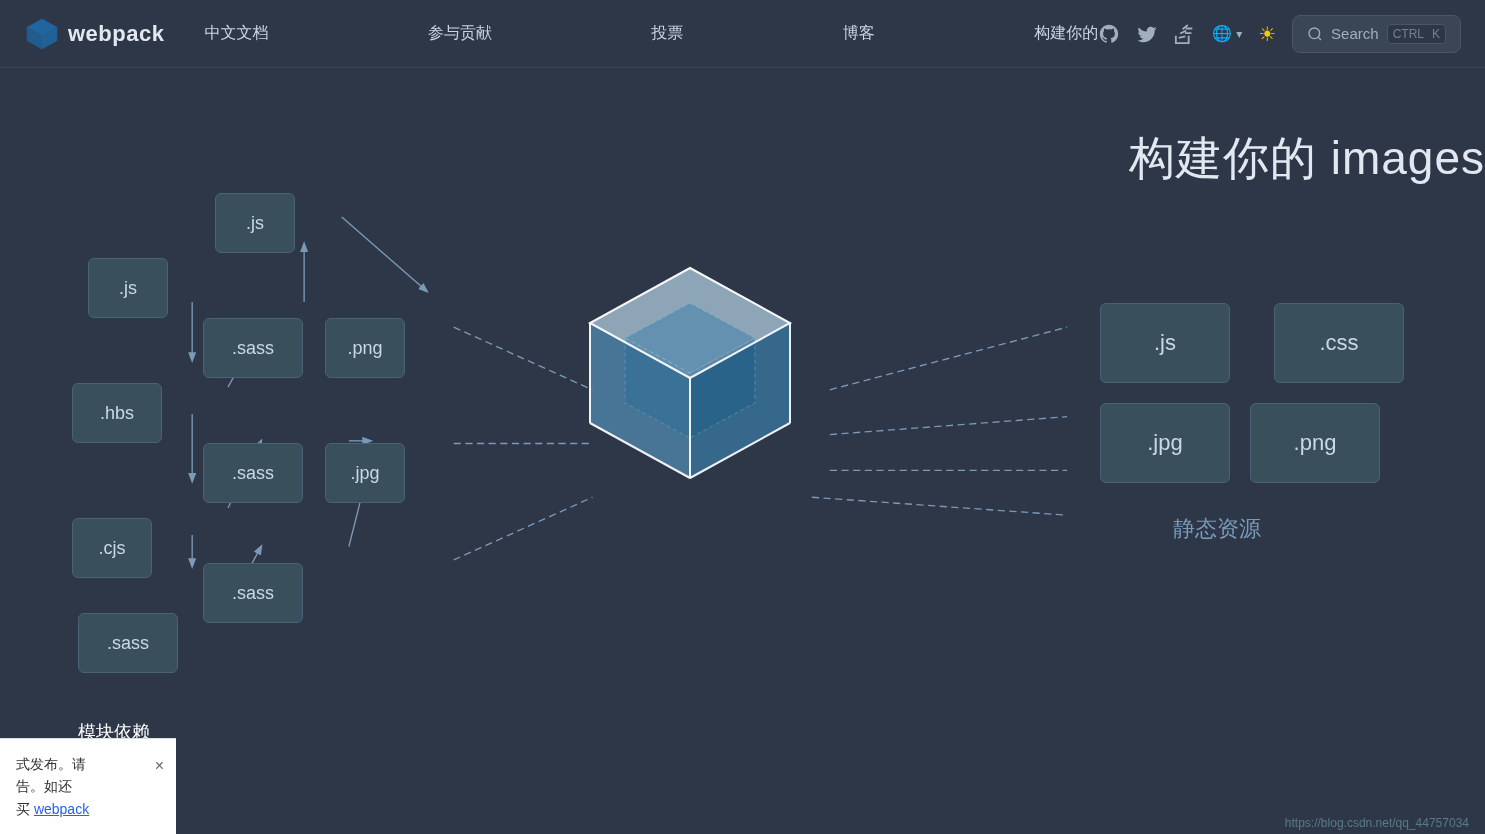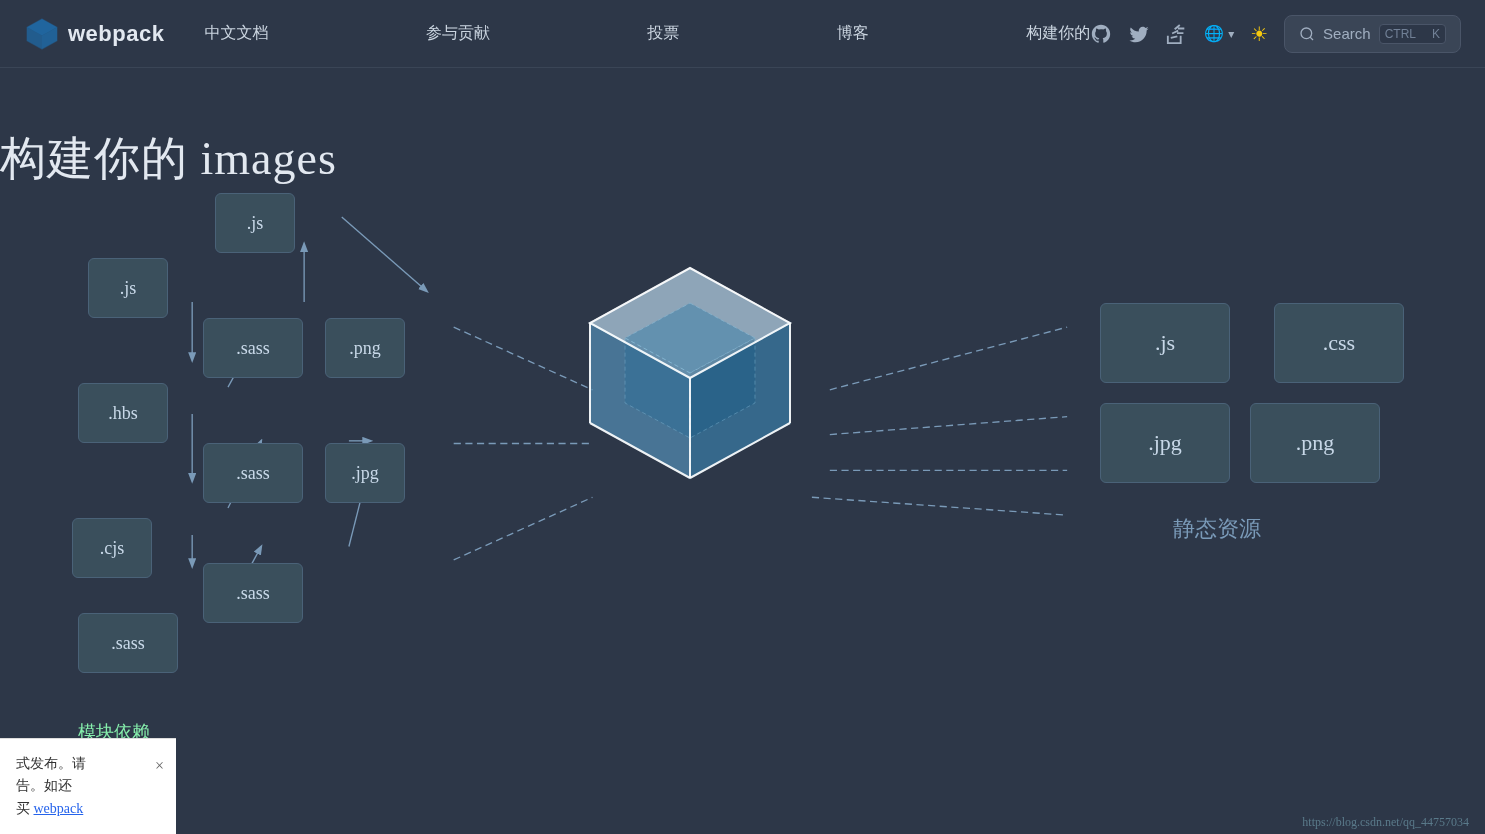--- a/index.html
+++ b/index.html
@@ -92,32 +92,31 @@
     }
     .search-kbd {
       background: #2d3748;
       border: 1px solid #4a5568;
       border-radius: 4px;
       padding: 2px 5px;
       font-size: 12px;
       color: #718096;
       display: flex;
       align-items: center;
-      gap: 16px;
+      gap: 8px;
     }
 
     
     .main-content {
       position: relative;
       width: 100%;
       height: calc(834px - 68px);
       display: flex;
       flex-direction: column;
-      align-items: flex-start;
-      font-family: Liberation Serif, serif;
+      align-items: flex-end;
     }
 
     .page-title {
       font-size: 46px;
       font-weight: 400;
       color: #e2e8f0;
       margin-top: 60px;
       margin-bottom: 20px;
       text-align: center;
       letter-spacing: 1px;
@@ -141,21 +140,21 @@
       display: flex;
       align-items: center;
       justify-content: center;
       font-size: 18px;
       color: #c8d8e8;
       font-weight: 500;
     }
 
     
     .box-js1 { width: 80px; height: 60px; left: 88px; top: 110px; }
-    .box-hbs { width: 90px; height: 60px; left: 78px; top: 235px; }
+    .box-hbs { width: 90px; height: 60px; left: 72px; top: 235px; }
     .box-cjs { width: 80px; height: 60px; left: 72px; top: 370px; }
     .box-sass1 { width: 100px; height: 60px; left: 203px; top: 170px; }
     .box-js2 { width: 80px; height: 60px; left: 215px; top: 45px; }
     .box-png { width: 80px; height: 60px; left: 325px; top: 170px; }
     .box-sass2 { width: 100px; height: 60px; left: 203px; top: 295px; }
     .box-jpg { width: 80px; height: 60px; left: 325px; top: 295px; }
     .box-sass3 { width: 100px; height: 60px; left: 203px; top: 415px; }
     .box-sass4 { width: 100px; height: 60px; left: 78px; top: 465px; }
 
     
@@ -173,21 +172,21 @@
       text-align: center;
       width: 130px;
       margin-top: 6px;
     }
 
     .module-label {
       position: absolute;
       left: 78px;
       bottom: 90px;
       font-size: 18px;
-      color: #86efac;
+      color: #ffffff;
     }
 
     
     .cube-container {
       position: absolute;
       left: 560px;
       top: 100px;
       width: 260px;
       height: 280px;
     }

